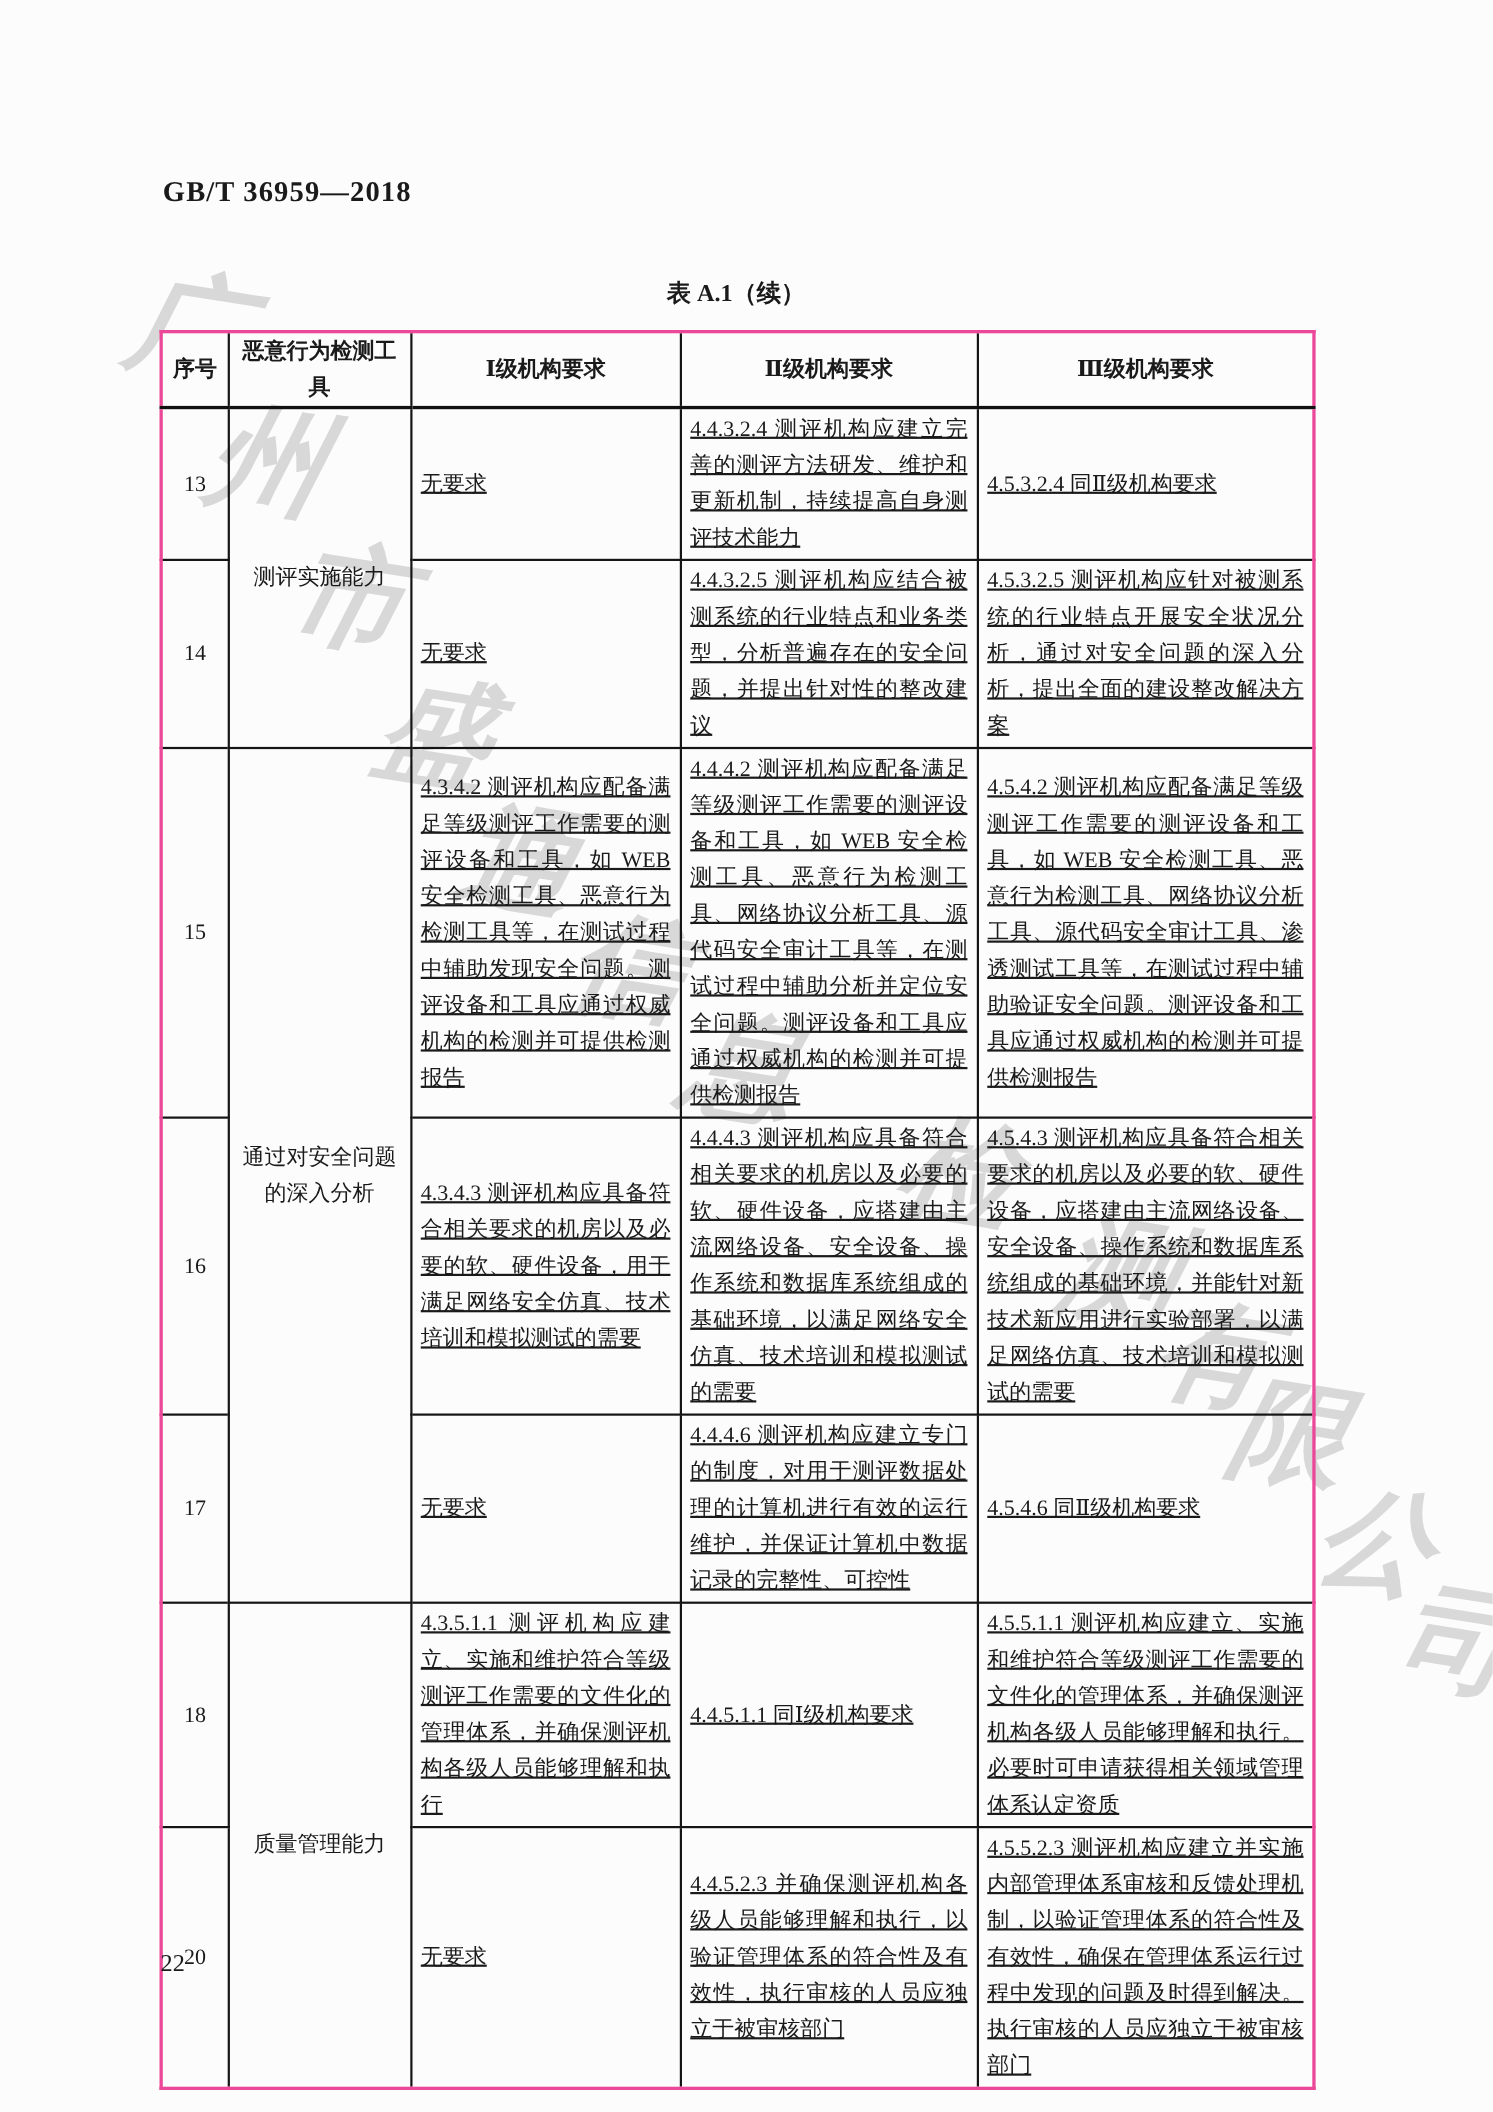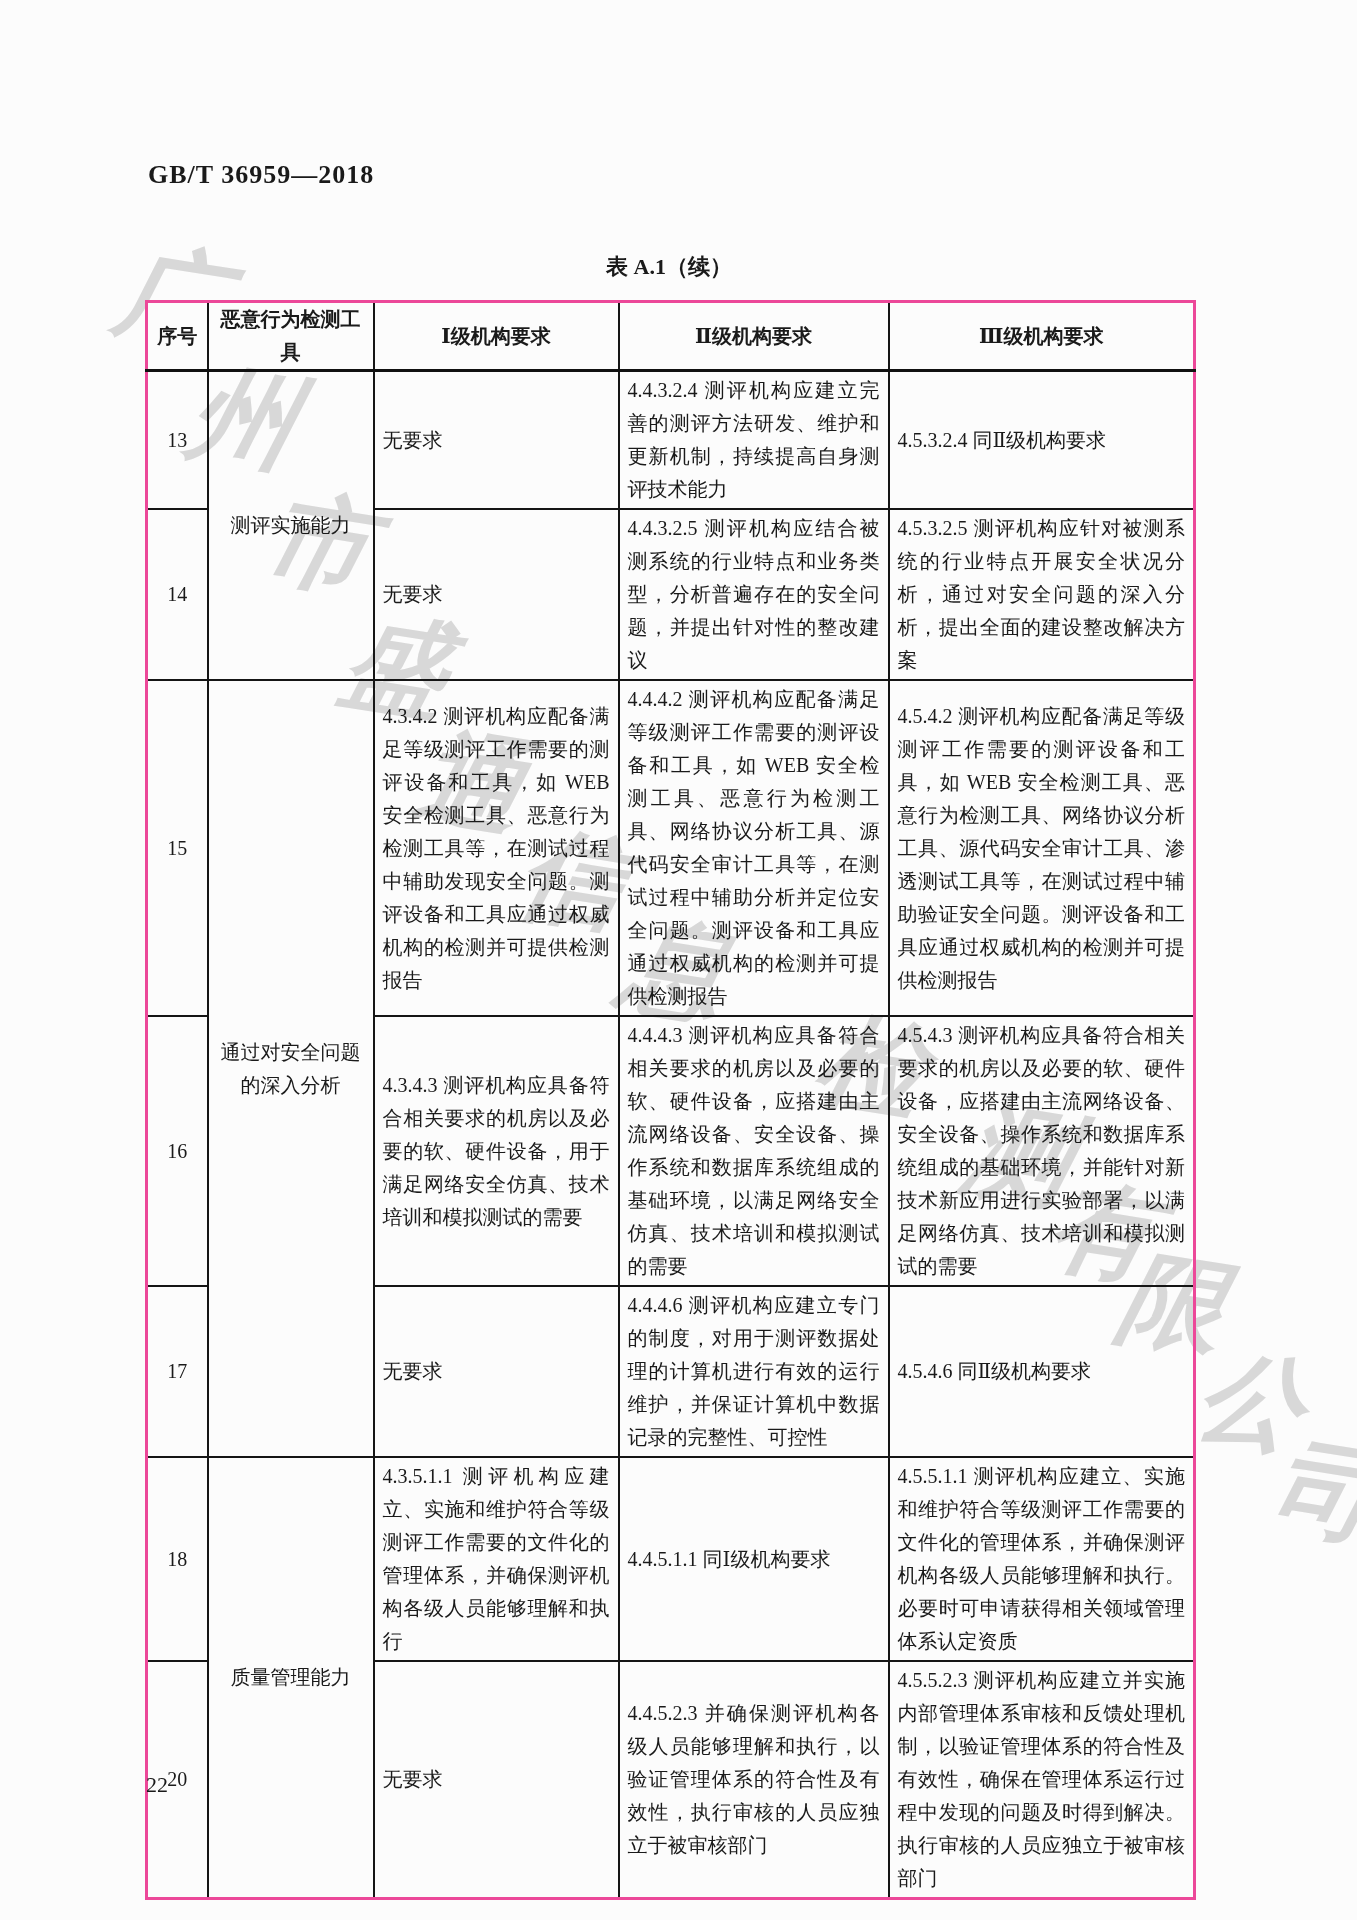--- a/index.html
+++ b/index.html
@@ -44,21 +44,21 @@
     padding:2px 8px;vertical-align:middle;
     overflow:hidden;background:transparent;
   }
   thead th{
     font-weight:bold;text-align:center;height:39px;
     border-bottom:3px solid #111;padding:0 4px;
   }
   table{border:3px solid #ec4899;}
   .c-no{text-align:center;padding:0 2px;}
   .c-cap{text-align:center;padding:0 10px;margin-left:40px;}
-  .c-req{text-align:justify;}
+  .c-req{text-align:justify;text-decoration:underline;}
   tr.h13{height:128px;} tr.h14{height:128px;} tr.h15{height:317px;}
   tr.h16{height:249px;} tr.h17{height:162px;} tr.h18{height:201px;}
   tr.h19{height:207px;}
 </style>
 </head>
 <body>
 
 <div id="watermark">
     <span class="wm" style="left: 128px; top: 245px; color: rgb(195, 195, 195);">广</span>
     <span class="wm" style="left: 200px; top: 368px; color: rgb(195, 195, 195);">州</span>

